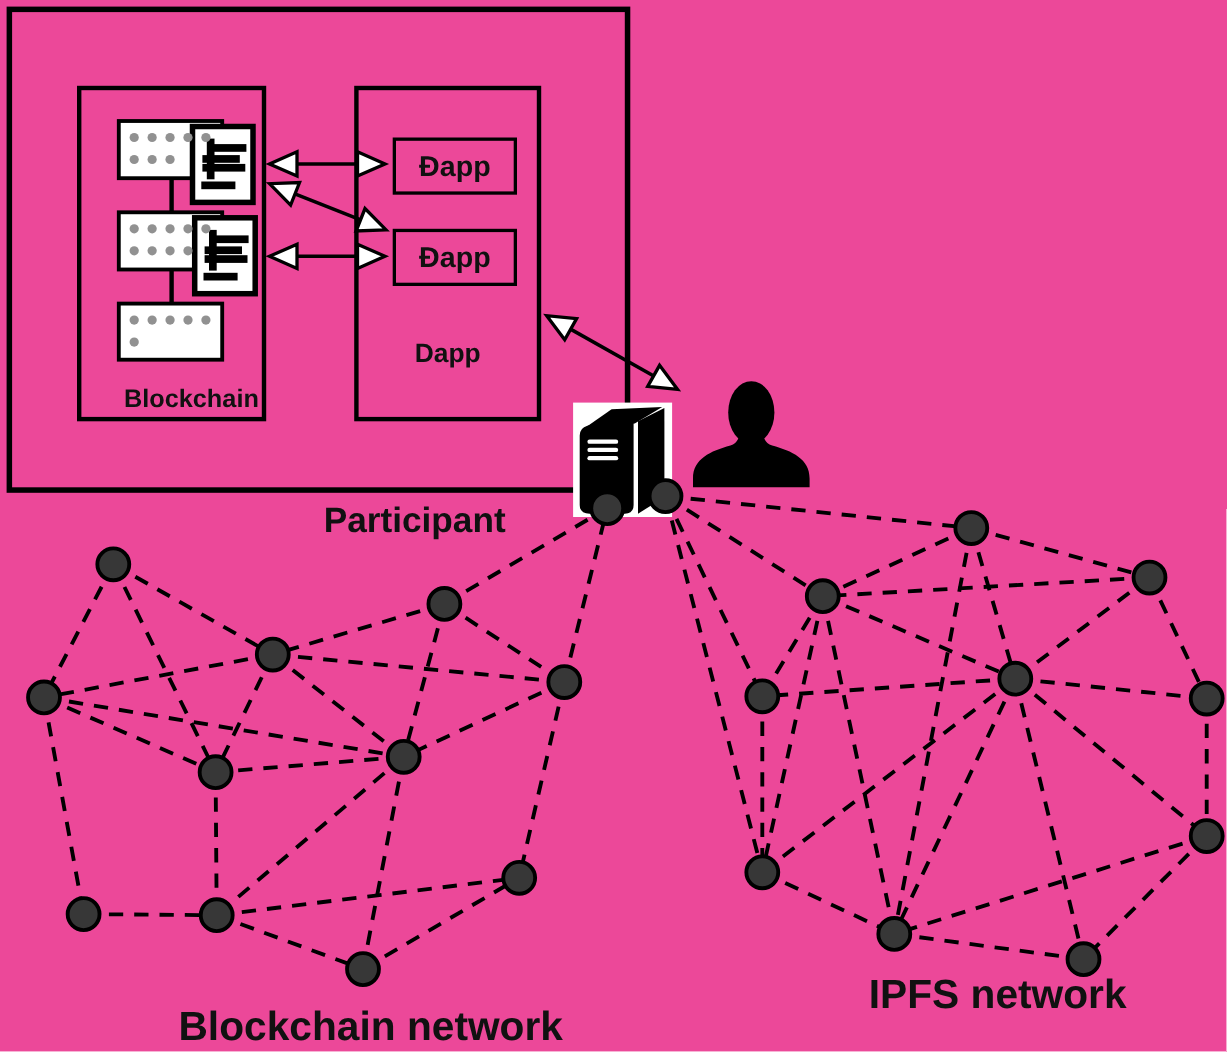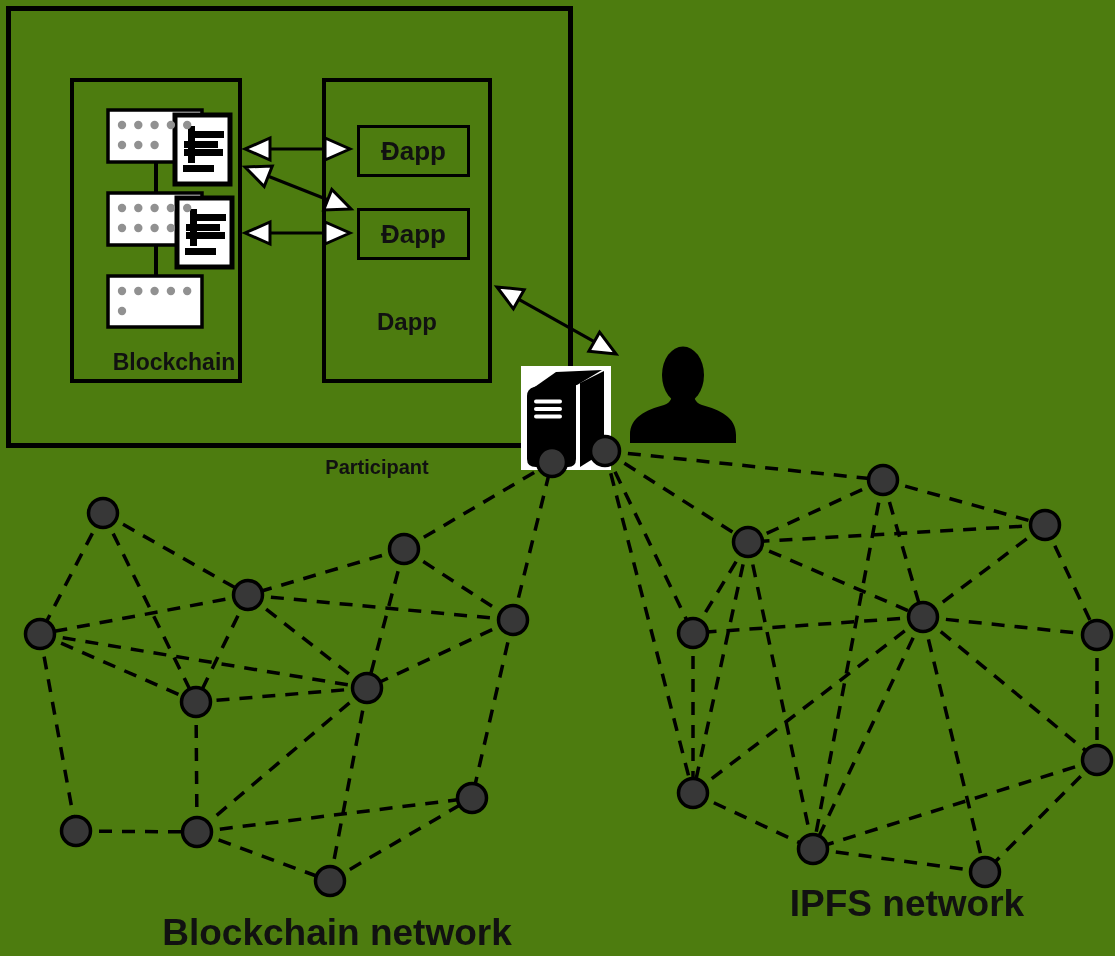--- a/index.html
+++ b/index.html
@@ -1,33 +1,33 @@
 <!DOCTYPE html>
 <html><head>
 <meta charset="utf-8">
 <style>
   html,body{margin:0;padding:0;background:#fff;}
   .stage{
-    position:relative;width:1115px;height:956px;background:#4d7c0f;overflow:hidden;
+    position:relative;width:1115px;height:956px;background:#ec4899;overflow:hidden;
     font-family:"Liberation Sans",sans-serif;color:#111;
   }
   .stage *{box-sizing:border-box;}
   .box{position:absolute;border:4px solid #000;background:transparent;}
   .participant-box{left:6px;top:6px;width:567px;height:442px;border-width:5px;}
   .blockchain-box{left:70px;top:78px;width:172px;height:305px;}
   .dapp-browser-box{left:322px;top:78px;width:170px;height:305px;}
   .dapp-box{position:absolute;left:357px;width:113px;height:52px;border:3px solid #000;
     display:flex;align-items:center;justify-content:center;
     font-weight:bold;font-size:26px;letter-spacing:0px;}
   .dapp1{top:125px;}
   .dapp2{top:208px;}
   .label{position:absolute;font-weight:bold;text-align:center;line-height:1.1;}
   .blockchain-label{left:70px;top:350px;width:208px;font-size:23px;}
   .dapp-browser-label{left:322px;top:308px;width:170px;font-size:24px;line-height:28px;}
-  .participant-label{left:251px;top:456px;width:252px;font-size:20px;}
+  .participant-label{left:251px;top:456px;width:252px;font-size:32px;}
   .net-label{font-size:37px;}
   .blockchain-net-label{left:137px;top:913px;width:400px;}
   .ipfs-net-label{left:757px;top:884px;width:300px;}
   #diagram{position:absolute;left:0;top:0;width:1115px;height:956px;pointer-events:none;}
 </style>
 </head>
 <body>
 
 <div class="stage">
 

